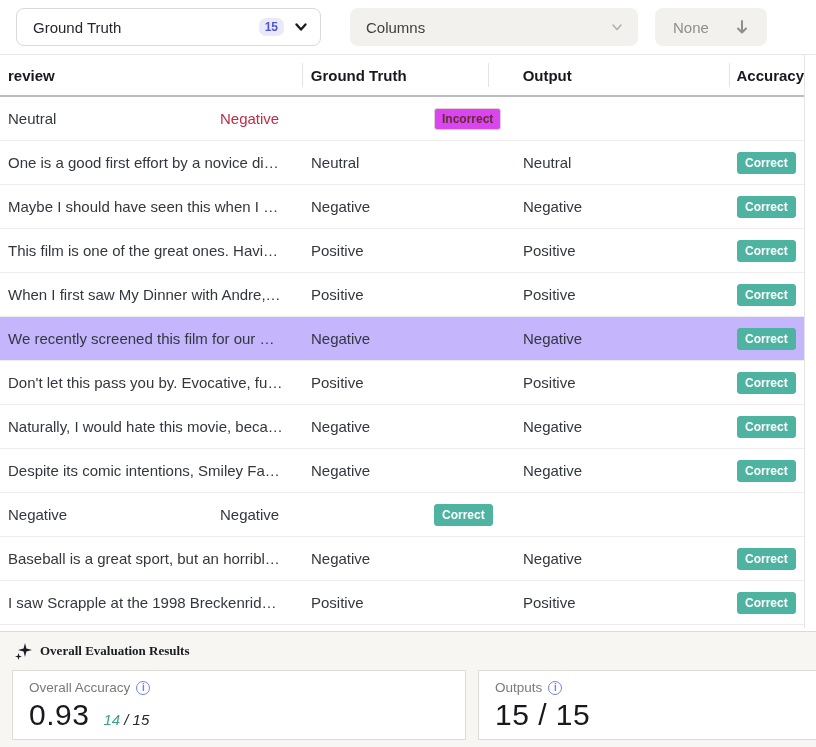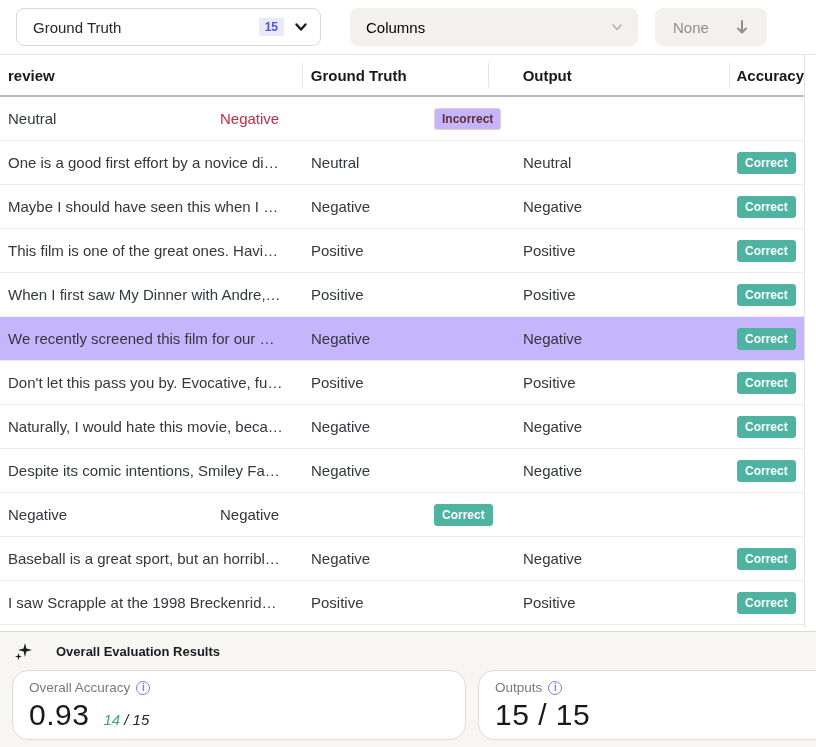--- a/index.html
+++ b/index.html
@@ -7,22 +7,22 @@
     font-family:"Liberation Sans", sans-serif; color:#33373e; position:relative; }
 
   
   .toolbar { position:relative; height:55px; border-bottom:1px solid #e6e6e3; background:#fff; }
   .control { position:absolute; top:8px; height:38px; border-radius:8px;
     display:flex; align-items:center; font-size:15px; cursor:pointer; }
   .filter-select { left:16px; width:305px; background:#fff; border:1px solid #d9d9d5;
     padding:0 12px 0 16px; justify-content:space-between; color:#24272d; }
   .filter-right { display:flex; align-items:center; gap:10px; }
   .count-badge { background:#e9e9fb; color:#5157cf; font-size:12px; font-weight:bold;
-    padding:2px 6px; border-radius:0; }
-  .columns-select { left:350px; width:288px; background:#f2f1ee; color:#000000;
+    padding:2px 6px; border-radius:7px; }
+  .columns-select { left:350px; width:288px; background:#f2f1ee; color:#404040;
     padding:0 14px 0 16px; justify-content:space-between; }
   .sort-button { left:655px; width:112px; background:#f2f1ee; color:#8f8f88;
     padding:0 18px; justify-content:space-between; }
 
   
   .tablewrap { width:805px; border-right:1px solid #e4e4e4; }
   .thead { display:flex; height:42px; border-bottom:2px solid #b9bdc3; align-items:flex-end;
     font-weight:bold; font-size:15px; color:#17191f; }
   .hcell { position:relative; height:100%; display:flex; align-items:center; }
   .hcell:not(:last-child)::after { content:''; position:absolute; right:0; top:8px; bottom:8px;
@@ -35,29 +35,29 @@
   .rows { height:531px; overflow:hidden; }
   .trow { display:flex; height:44px; border-bottom:1px solid #ededed; align-items:center;
     font-size:15px; background:#fff; cursor:pointer; }
   .trow.highlighted { background:#c4b5fd; }
   .cell { overflow:hidden; white-space:nowrap; text-overflow:ellipsis; padding-right:10px; }
   .cell.error { color:#c22c48; }
 
   .badge { display:inline-block; font-size:12px; font-weight:bold; line-height:1;
     padding:4px 7px; border-radius:3px; }
   .badge.correct { background:#4fb3a1; color:#ffffff; border:1px solid #4fb3a1; }
-  .badge.incorrect { background:#c4b5fd; color:#642b33; border:1px solid #e7cdd1; }
+  .badge.incorrect { background:#d946ef; color:#642b33; border:1px solid #e7cdd1; }
 
   
   .footer { position:absolute; left:0; right:0; bottom:0; height:116px;
     border-top:1px solid #dadad6; background:#f7f6f3; }
-  .footer-heading { display:flex; align-items:center; gap:24px; padding:10px 0 0 14px; }
+  .footer-heading { display:flex; align-items:center; gap:8px; padding:10px 0 0 14px;font-family:Liberation Serif, serif; }
   .footer-title { font-size:13px; font-weight:bold; color:#191c22; }
   .cards { position:absolute; top:38px; left:12px; display:flex; gap:12px; }
-  .card { background:#fff; border:1px solid #ddddd8; border-radius:16px; height:70px;
+  .card { background:#fff; border:1px solid #ddddd8; border-radius:0; height:70px;
     padding:9px 16px; }
   .card.accuracy { width:454px; }
   .card.outputs  { width:356px; }
   .card-label-row { display:flex; align-items:center; gap:6px; font-size:13.5px; color:#7b7b75; }
   .info-icon { width:14px; height:14px; border:1.5px solid #7381ea; border-radius:50%;
     color:#7381ea; font-size:10px; font-weight:bold; display:flex; align-items:center;
     justify-content:center; cursor:pointer; }
   .card-value-row { display:flex; align-items:baseline; gap:14px; margin-top:3px; }
   .big-value { font-size:30px; color:#17191e; letter-spacing:0.5px; }
   .fraction { font-size:15px;font-style:italic; }

